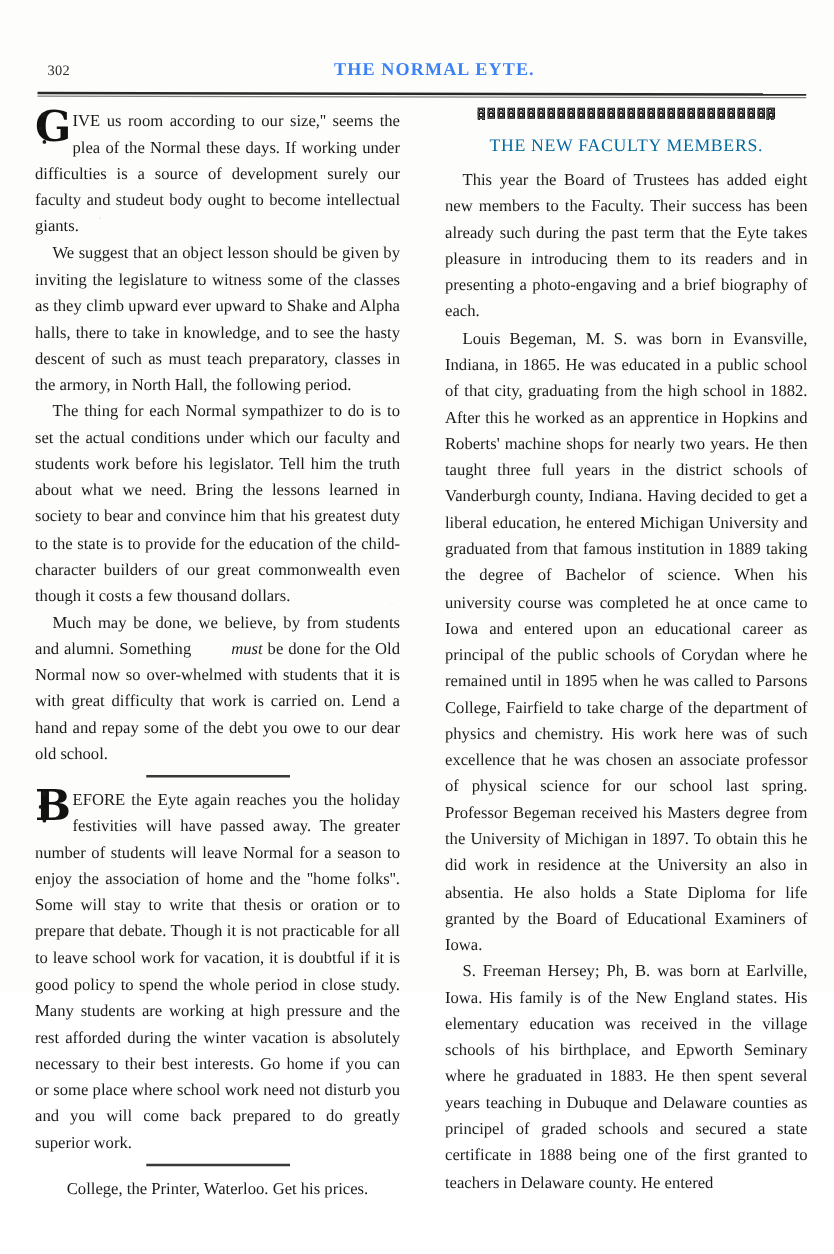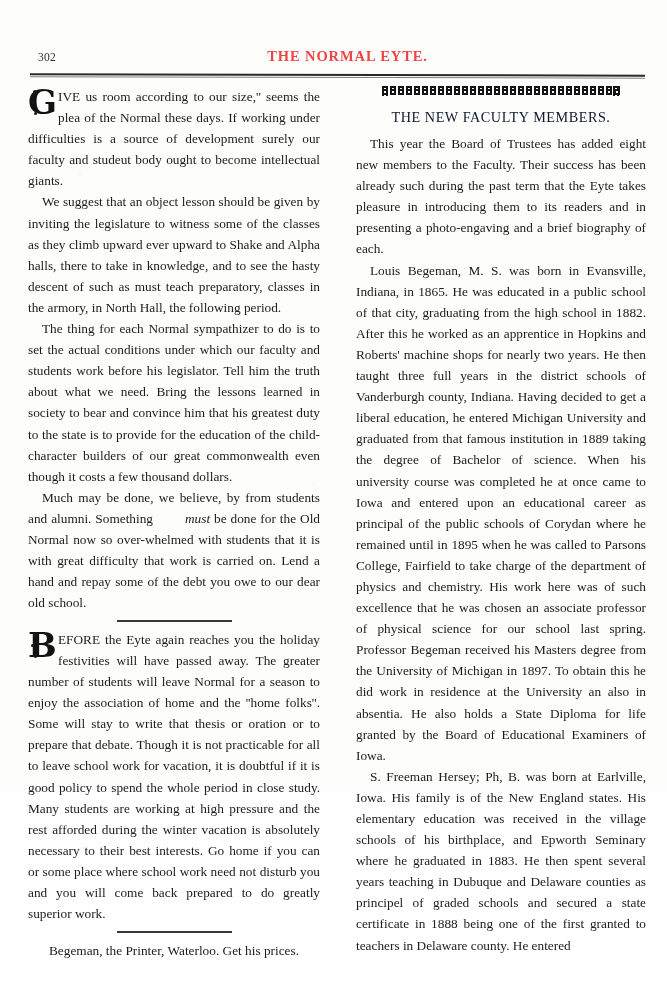--- a/index.html
+++ b/index.html
@@ -41,21 +41,21 @@
   }
   .head-title {
     position: absolute;
     left: 0;
     right: 0;
     top: 0;
     text-align: center;
     font-size: 14.5px;
     font-weight: bold;
     letter-spacing: 0.9px;
-    color: #ef4444;
+    color: #3b82f6;
     transform: translateX(10px);
   }
   .head-rule {
     position: absolute;
     top: 74px;
     left: 30px;
     width: 615px;
     height: 4px;
   }
   .head-rule .thick {
@@ -197,21 +197,21 @@
       #ffffff;
     border: 0.5px solid #141414;
     box-sizing: border-box;
   }
 
   
   .subhead {
     text-align: center;
     font-size: 14.2px;
     letter-spacing: 0.55px;
-    color: #0f172a;
+    color: #0369a1;
     margin: 0 0 6px 0;
     line-height: 20px;
   }
 
   
   .footer-line {
     font-size: 13.3px;
     text-align: center;
     color: #1b1b1b;
     line-height: 21px;
@@ -267,21 +267,21 @@
       <span class="dropcap">
         <span class="glyph">B</span>
         <span class="orn1"></span>
         <span class="orn2"></span>
         <span class="orn3"></span>
       </span><span>EFORE the Eyte again reaches you the holiday festivities will have passed away. The greater number of students will leave Normal for a season to enjoy the association of home and the ''home folks''. Some will stay to write that thesis or oration or to prepare that debate. Though it is not practicable for all to leave school work for vacation, it is doubtful if it is good policy to spend the whole period in close study. Many students are working at high pressure and the rest afforded during the winter vacation is absolutely necessary to their best interests. Go home if you can or some place where school work need not disturb you and you will come back prepared to do greatly superior work.</span>
     </p>
 
     <div class="sep"></div>
 
-    <div class="footer-line">Begeman, the Printer, Waterloo. Get his prices.</div>
+    <div class="footer-line">College, the Printer, Waterloo. Get his prices.</div>
   </div>
 
   <div class="col col-right">
 
     <div class="banner">
       <div class="orn-row top">
         <span class="tile"></span>
           <span class="tile"></span>
           <span class="tile"></span>
           <span class="tile"></span>

